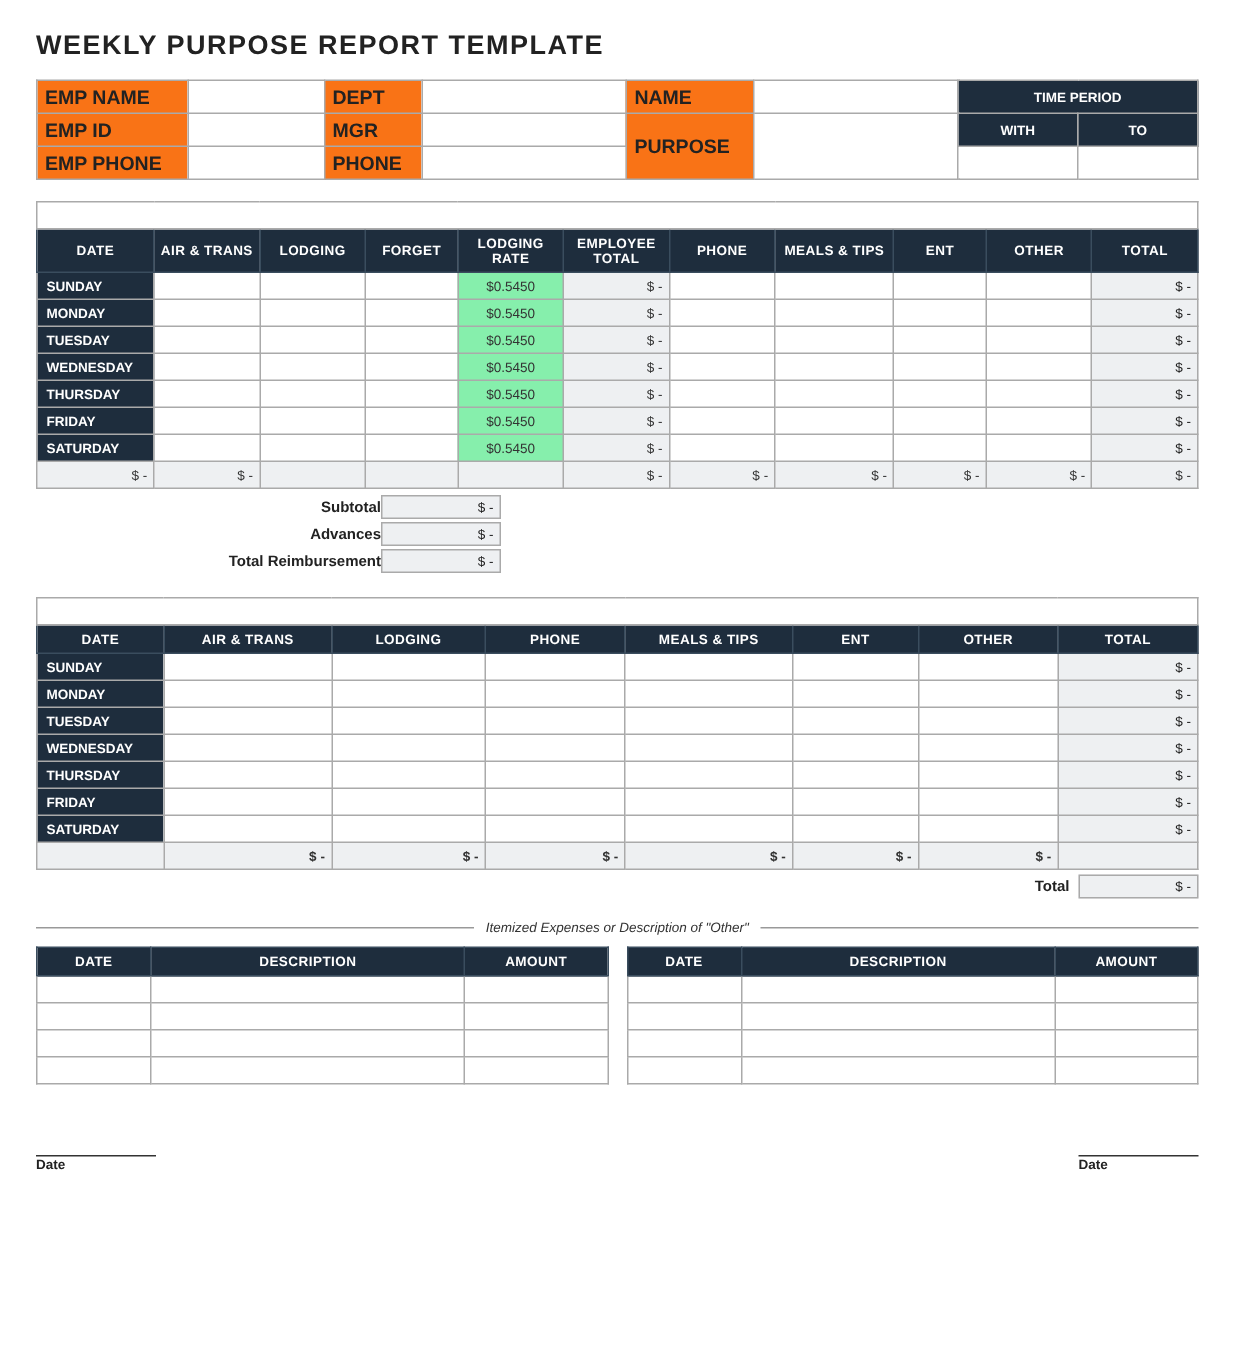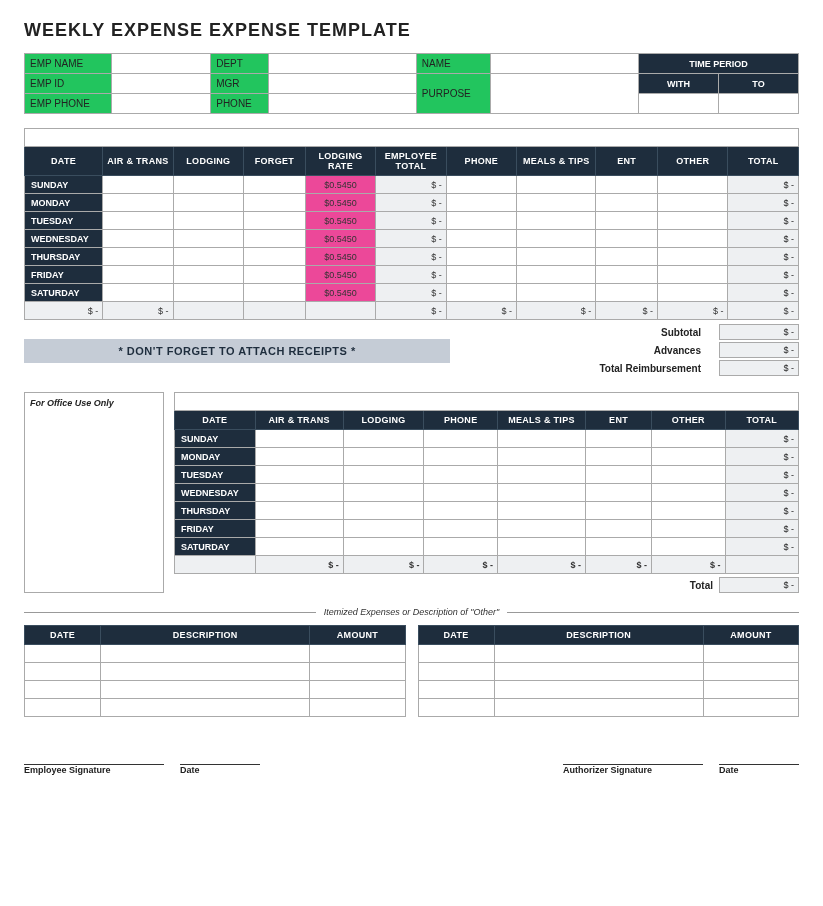--- a/index.html
+++ b/index.html
@@ -25,23 +25,23 @@
       border-collapse: collapse;
       margin-bottom: 14px;
     }
     .header-table td {
       border: 1px solid #aaa;
       padding: 3px 5px;
       font-size: 10px;
       height: 20px;
     }
     .header-table td.label {
-      background: #22c55e;
-      font-weight: normal;
-      font-size: 10px;
+      background: #f97316;
+      font-weight: bold;
+      font-size: 13px;
       white-space: nowrap;
       width: auto;
     }
     .header-table td.value {
       background: #fff;
       min-width: 80px;
     }
     .header-table td.time-header {
       background: #1e2d3d;
       color: #fff;
@@ -94,21 +94,21 @@
     }
     .expense-table td.day-label {
       background: #1e2d3d;
       color: #fff;
       font-weight: bold;
       font-size: 9px;
       padding: 3px 6px;
       text-align: left;
     }
     .expense-table td.rate {
-      background: #ec4899;
+      background: #86efac;
       text-align: center;
       color: #333;
     }
     .expense-table td.dollar {
       background: #eef0f2;
       text-align: right;
       color: #333;
     }
     .expense-table td.total-dollar {
       background: #eef0f2;
@@ -135,21 +135,21 @@
     }
     .subtotal-box {
       flex: 0 0 40%;
       font-size: 10px;
     }
     .subtotal-row {
       display: flex;
       justify-content: flex-end;
       align-items: center;
       margin-bottom: 2px;
-      gap: 18px;
+      gap: 0;
     }
     .subtotal-row .s-label {
       font-weight: bold;
       font-size: 10px;
       text-align: right;
       min-width: 120px;
     }
     .subtotal-row .s-value {
       border: 1px solid #aaa;
       background: #eef0f2;
@@ -265,21 +265,21 @@
     }
 
     .total-row-cf td {
       background: #eef0f2 !important;
       font-weight: bold;
     }
   </style>
 </head>
 <body>
 
-<h1>WEEKLY EXPENSE EXPENSE TEMPLATE</h1>
+<h1>WEEKLY PURPOSE REPORT TEMPLATE</h1>
 
 <table class="header-table">
   <tbody>
       <tr>
     <td class="label">EMP NAME</td>
     <td class="value"></td>
     <td class="label">DEPT</td>
     <td class="value" style="min-width:120px;"></td>
     <td class="label">NAME</td>
     <td class="value" style="min-width:120px;" colspan="2"></td>
@@ -427,42 +427,37 @@
     <td class="dollar">$ -</td>
     <td class="dollar">$ -</td>
     <td class="dollar">$ -</td>
     <td class="dollar">$ -</td>
     <td class="dollar">$ -</td>
   </tr>
     </tbody>
 </table>
 
 <div class="summary-area">
-  <div class="reminder-box">* DON'T FORGET TO ATTACH RECEIPTS *</div>
   <div class="subtotal-box">
     <div class="subtotal-row">
       <span class="s-label">Subtotal</span>
       <span class="s-value">$ -</span>
     </div>
     <div class="subtotal-row">
       <span class="s-label">Advances</span>
       <span class="s-value">$ -</span>
     </div>
     <div class="subtotal-row">
       <span class="s-label">Total Reimbursement</span>
       <span class="s-value">$ -</span>
     </div>
   </div>
 </div>
 
 <div class="lower-section">
-  <div class="office-use-box">
-    <div class="office-label">For Office Use Only</div>
-    <div class="office-use-inner"></div>
-  </div>
 
   <div class="company-funds-section">
     <table class="expense-table">
       <thead>
         <tr>
           <td class="section-header" colspan="8">EXPENSES PAID WITH COMPANY FUNDS</td>
         </tr>
         <tr>
           <th style="width:9%">DATE</th>
           <th style="width:12%">AIR &amp; TRANS</th>
@@ -629,32 +624,24 @@
         <td></td>
         <td></td>
         <td></td>
       </tr>
       </tbody>
   </table>
 </div>
 
 <div class="signature-area">
   <div class="sig-line">
-    <div class="sig-item">
-      <div class="sig-underline"></div>
-      <span class="sig-label">Employee Signature</span>
-    </div>
     <div class="sig-item date-item">
       <div class="sig-underline"></div>
       <span class="sig-label">Date</span>
     </div>
   </div>
   <div class="sig-line">
-    <div class="sig-item">
-      <div class="sig-underline"></div>
-      <span class="sig-label">Authorizer Signature</span>
-    </div>
     <div class="sig-item date-item">
       <div class="sig-underline"></div>
       <span class="sig-label">Date</span>
     </div>
   </div>
 </div>
 
 </body></html>

